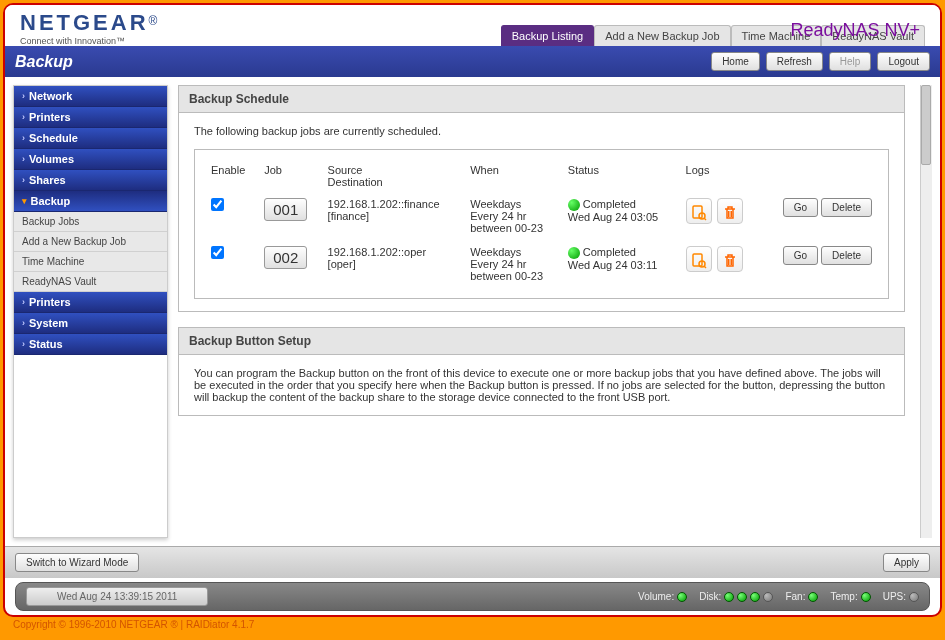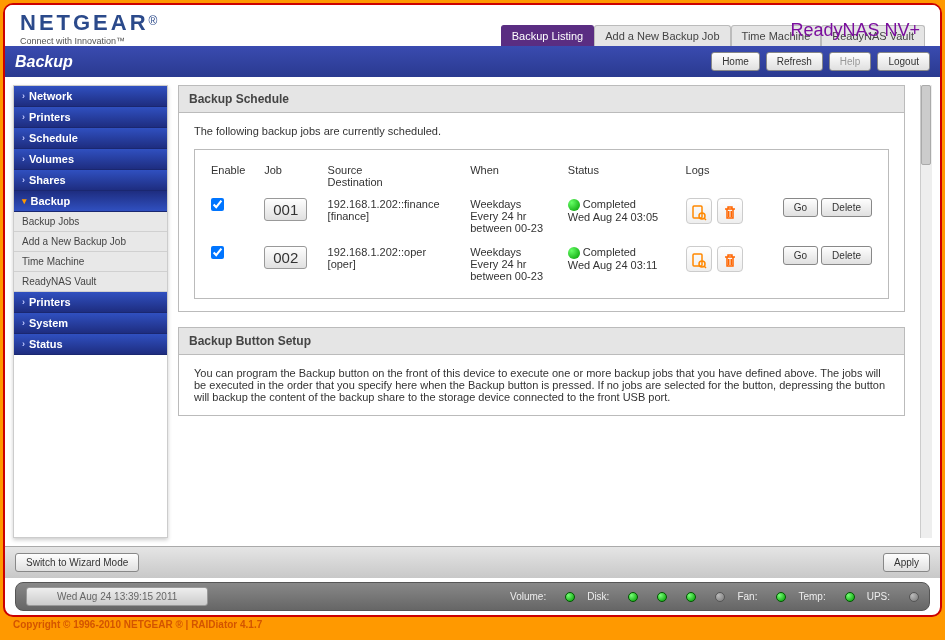--- a/index.html
+++ b/index.html
@@ -34,25 +34,25 @@
 table.jobs { width: 100%; border-collapse: collapse; }
 table.jobs th { text-align: left; font-weight: normal; color: #333; padding: 4px 6px; font-size: 11px; vertical-align: top; }
 table.jobs td { padding: 6px; vertical-align: top; font-size: 11px; color: #333; }
 .job-num { background: linear-gradient(#fefefe, #e0e0e0); border: 1px solid #999; border-radius: 3px; padding: 2px 8px; display: inline-block; font-size: 15px; }
 .status-dot { display: inline-block; width: 12px; height: 12px; border-radius: 50%; background: radial-gradient(circle at 30% 30%, #6f6, #090); vertical-align: middle; margin-right: 3px; }
 .icon-btn { display: inline-block; width: 26px; height: 26px; border: 1px solid #ccc; border-radius: 4px; background: linear-gradient(#fff,#eee); vertical-align: middle; text-align: center; line-height: 26px; cursor: pointer; margin-right: 2px; }
 .icon-btn svg { vertical-align: middle; }
 .footer-area { background: linear-gradient(#e5e5e5,#c8c8c8); border-top: 1px solid #aaa; padding: 6px 10px; display: flex; justify-content: space-between; align-items: center; }
 .status-bar { background: linear-gradient(#888,#666); padding: 4px 10px; display: flex; justify-content: space-between; align-items: center; color: #eee; font-size: 10px; margin: 4px 10px; border-radius: 8px; border: 1px solid #555; }
 .status-right { display: flex; gap: 12px; align-items: center; }
-.status-item { display: flex; align-items: flex-end; gap: 19px; }
+.status-item { display: flex; align-items: flex-end; gap: 3px; }
 .led { display: inline-block; width: 10px; height: 10px; border-radius: 50%; background: radial-gradient(circle at 30% 30%, #7f7, #090); border: 1px solid #050; }
 .led.off { background: radial-gradient(circle at 30% 30%, #bbb, #777); border-color: #555; }
 .timestamp-btn { background: linear-gradient(#eee,#ccc); border: 1px solid #999; border-radius: 3px; padding: 3px 30px; font-size: 10px; color: #666; }
-.copyright { color: #d35400; font-size: 10px; padding: 2px 10px; font-weight: bold; }
+.copyright { color: #d35400; font-size: 10px; padding: 2px 10px; }
 .scrollbar-track { width: 12px; background: #eee; border-left: 1px solid #ccc; position: relative; }
 .scrollbar-thumb { width: 10px; height: 80px; background: #ccc; border: 1px solid #aaa; border-radius: 2px; position: absolute; top: 0; left: 0; }
 </style>
 </head>
 <body>
 
 <div class="outer-frame">
   <div class="main-window">
 
     <div class="header-area">

